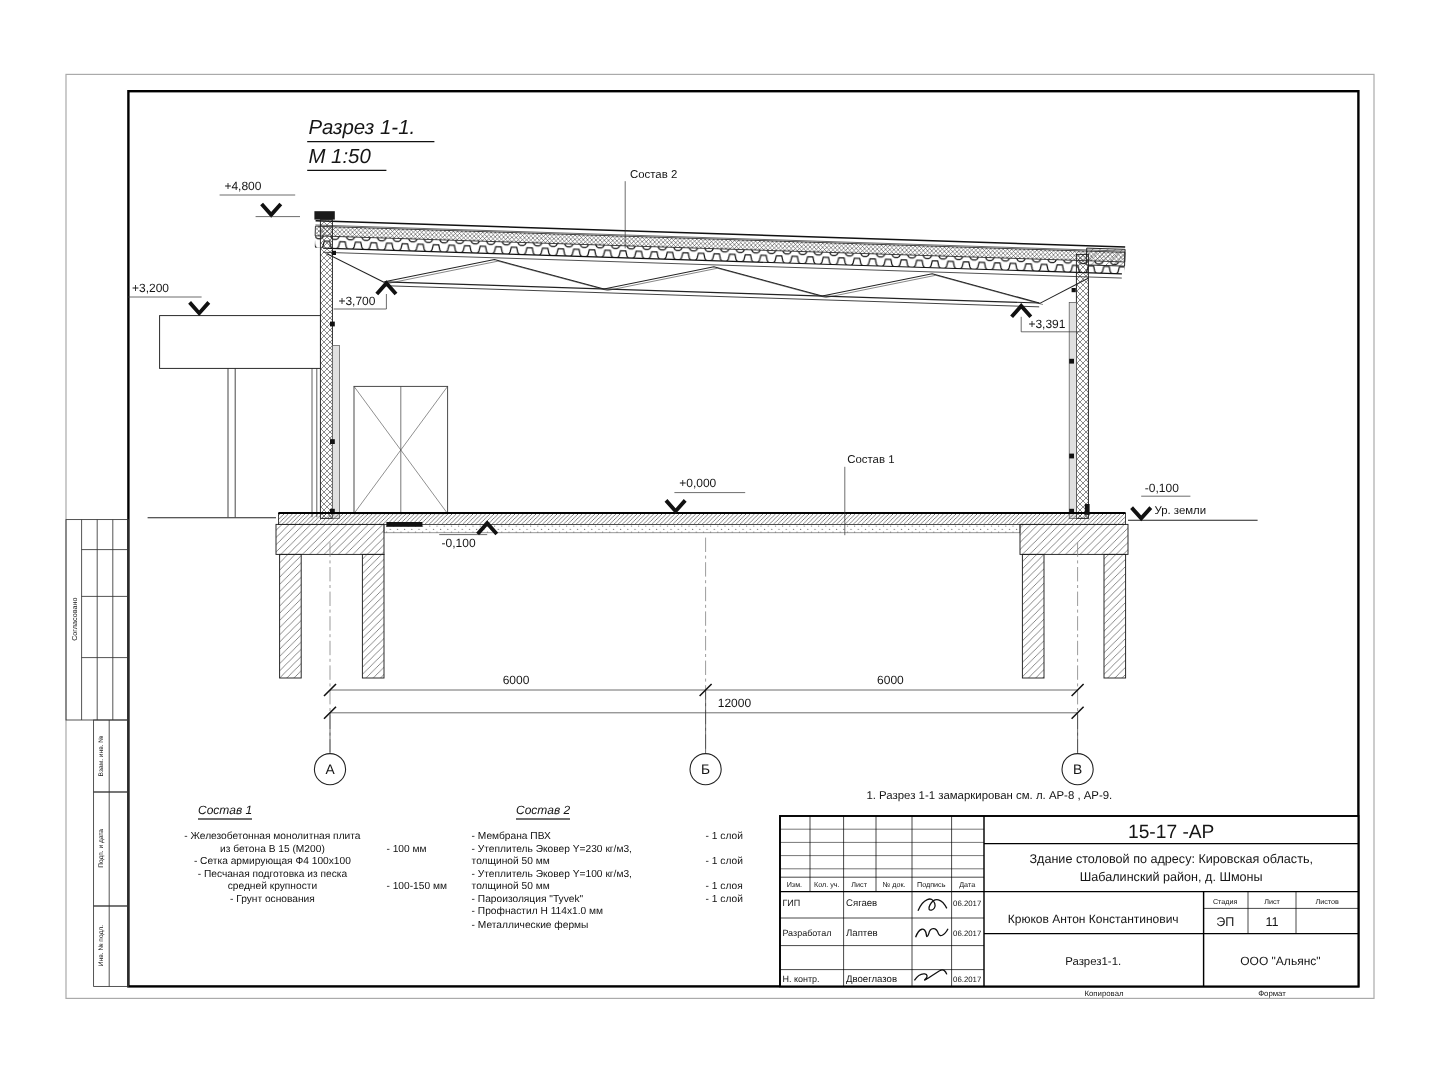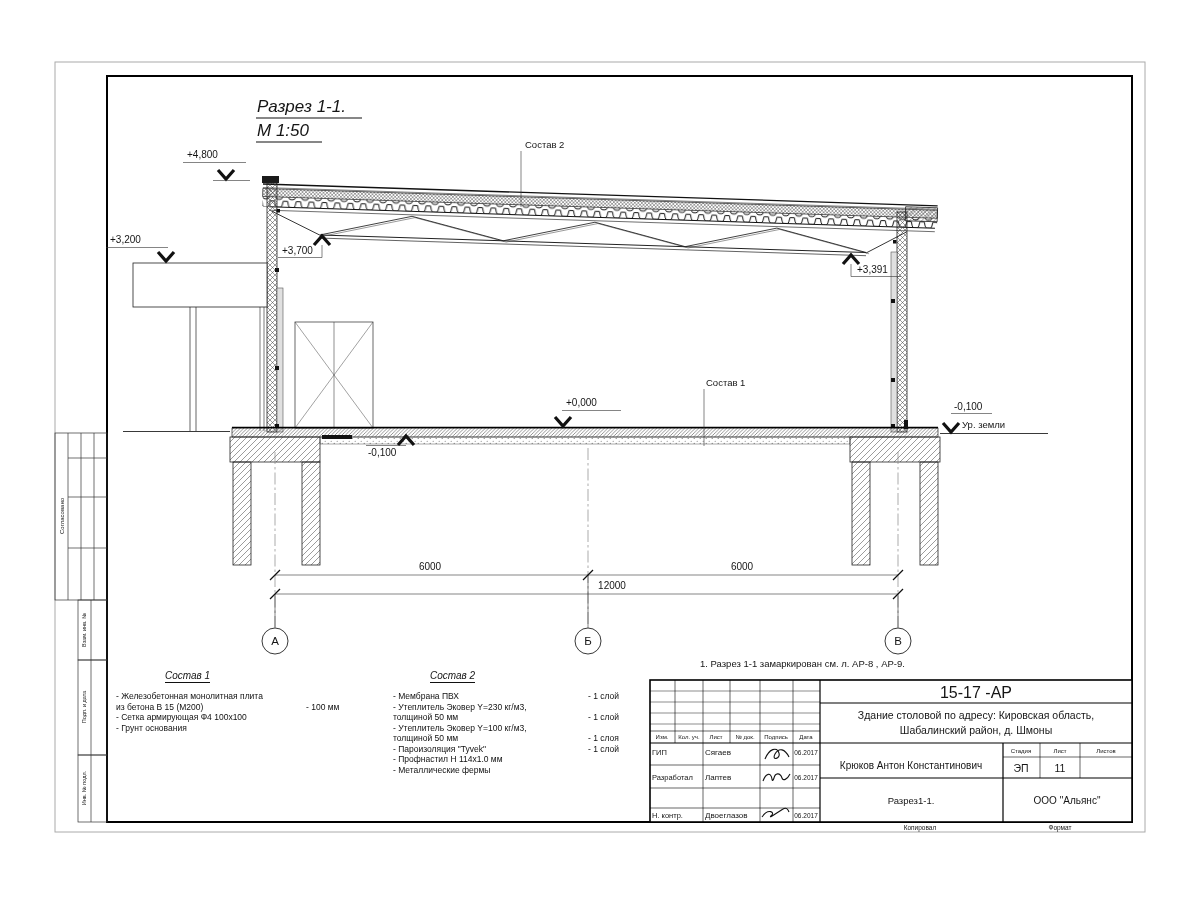--- a/index.html
+++ b/index.html
@@ -12,21 +12,21 @@
   .t95{font-size:9.5px;}
   .t8{font-size:8px;}
   .t75{font-size:7.5px;}
   .t65{font-size:6.5px;}
   .t6{font-size:6px;}
   .t55{font-size:5.5px;}
   .t105{font-size:10.5px;}
   .t16{font-size:16px;}
   .t115{font-size:11.5px;}
   .mid{text-anchor:middle;}
-  .note{position:absolute;left:700px;top:658px;font-size:9.5px;white-space:nowrap;}
+  .note{position:absolute;left:722px;top:658px;font-size:9.5px;white-space:nowrap;}
   .comp{position:absolute;font-size:8.5px;line-height:10.5px;color:#111;}
   .comp-title{position:absolute;font-size:10px;font-style:italic;border-bottom:1px solid #111;
               padding-bottom:1px;white-space:nowrap;}
   .comp-item{display:flex;align-items:flex-end;}
   .nm{white-space:pre-line;}
   .c1 .nm{flex:0 0 190px;}
   .c2 .nm{flex:0 0 195px;}
   .val{white-space:nowrap;}
 </style>
 </head>
@@ -287,31 +287,36 @@
     <text class="t95 mid" x="911" y="804">Разрез1-1.</text>
     <text class="t10 mid" x="1067" y="804">ООО "Альянс"</text>
     <text class="t65 mid" x="920" y="830">Копировал</text>
     <text class="t65 mid" x="1060" y="830">Формат</text>
   </g>
 </svg>
 
 <div class="note">1. Разрез 1-1 замаркирован см. л. АР-8 , АР-9.</div>
 
 <div class="comp-title" style="left:165px;top:670px;">Состав 1</div>
-<div class="comp c1" style="left:116px;top:691px;width:255px;">
+<div class="comp c1" style="left:132px;top:691px;width:255px;text-align:center;">
   <div class="comp-item">
     <div class="nm">- Железобетонная  монолитная плита
 из бетона В 15 (М200)</div>
     <div class="val">- 100 мм</div>
   </div>
   <div class="comp-item">
     <div class="nm">- Сетка армирующая Ф4 100х100</div>
     <div class="val"></div>
   </div>
   <div class="comp-item">
+    <div class="nm">- Песчаная подготовка из песка
+средней крупности</div>
+    <div class="val">- 100-150 мм</div>
+  </div>
+  <div class="comp-item">
     <div class="nm">- Грунт основания</div>
     <div class="val"></div>
   </div>
 </div>
 
 <div class="comp-title" style="left:430px;top:670px;">Состав 2</div>
 <div class="comp c2" style="left:393px;top:691px;width:245px;">
   <div class="comp-item">
     <div class="nm">- Мембрана ПВХ</div>
     <div class="val">- 1 слой</div>

